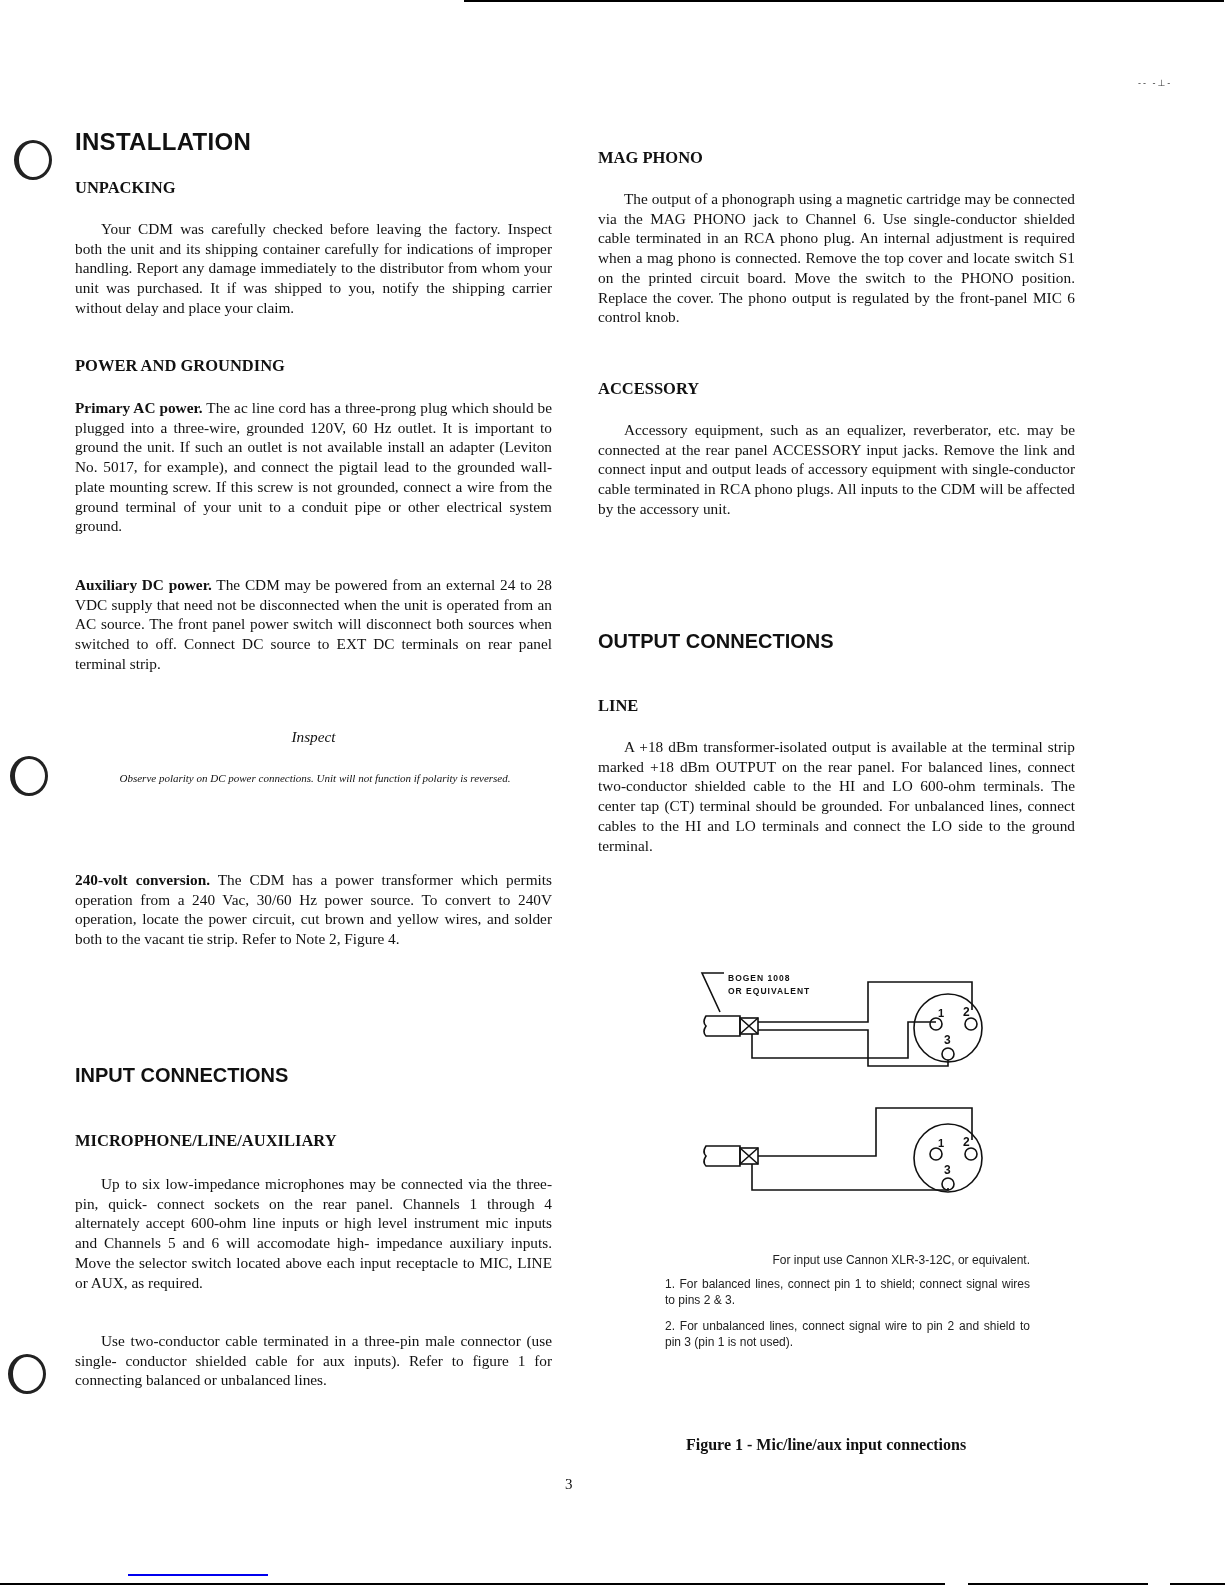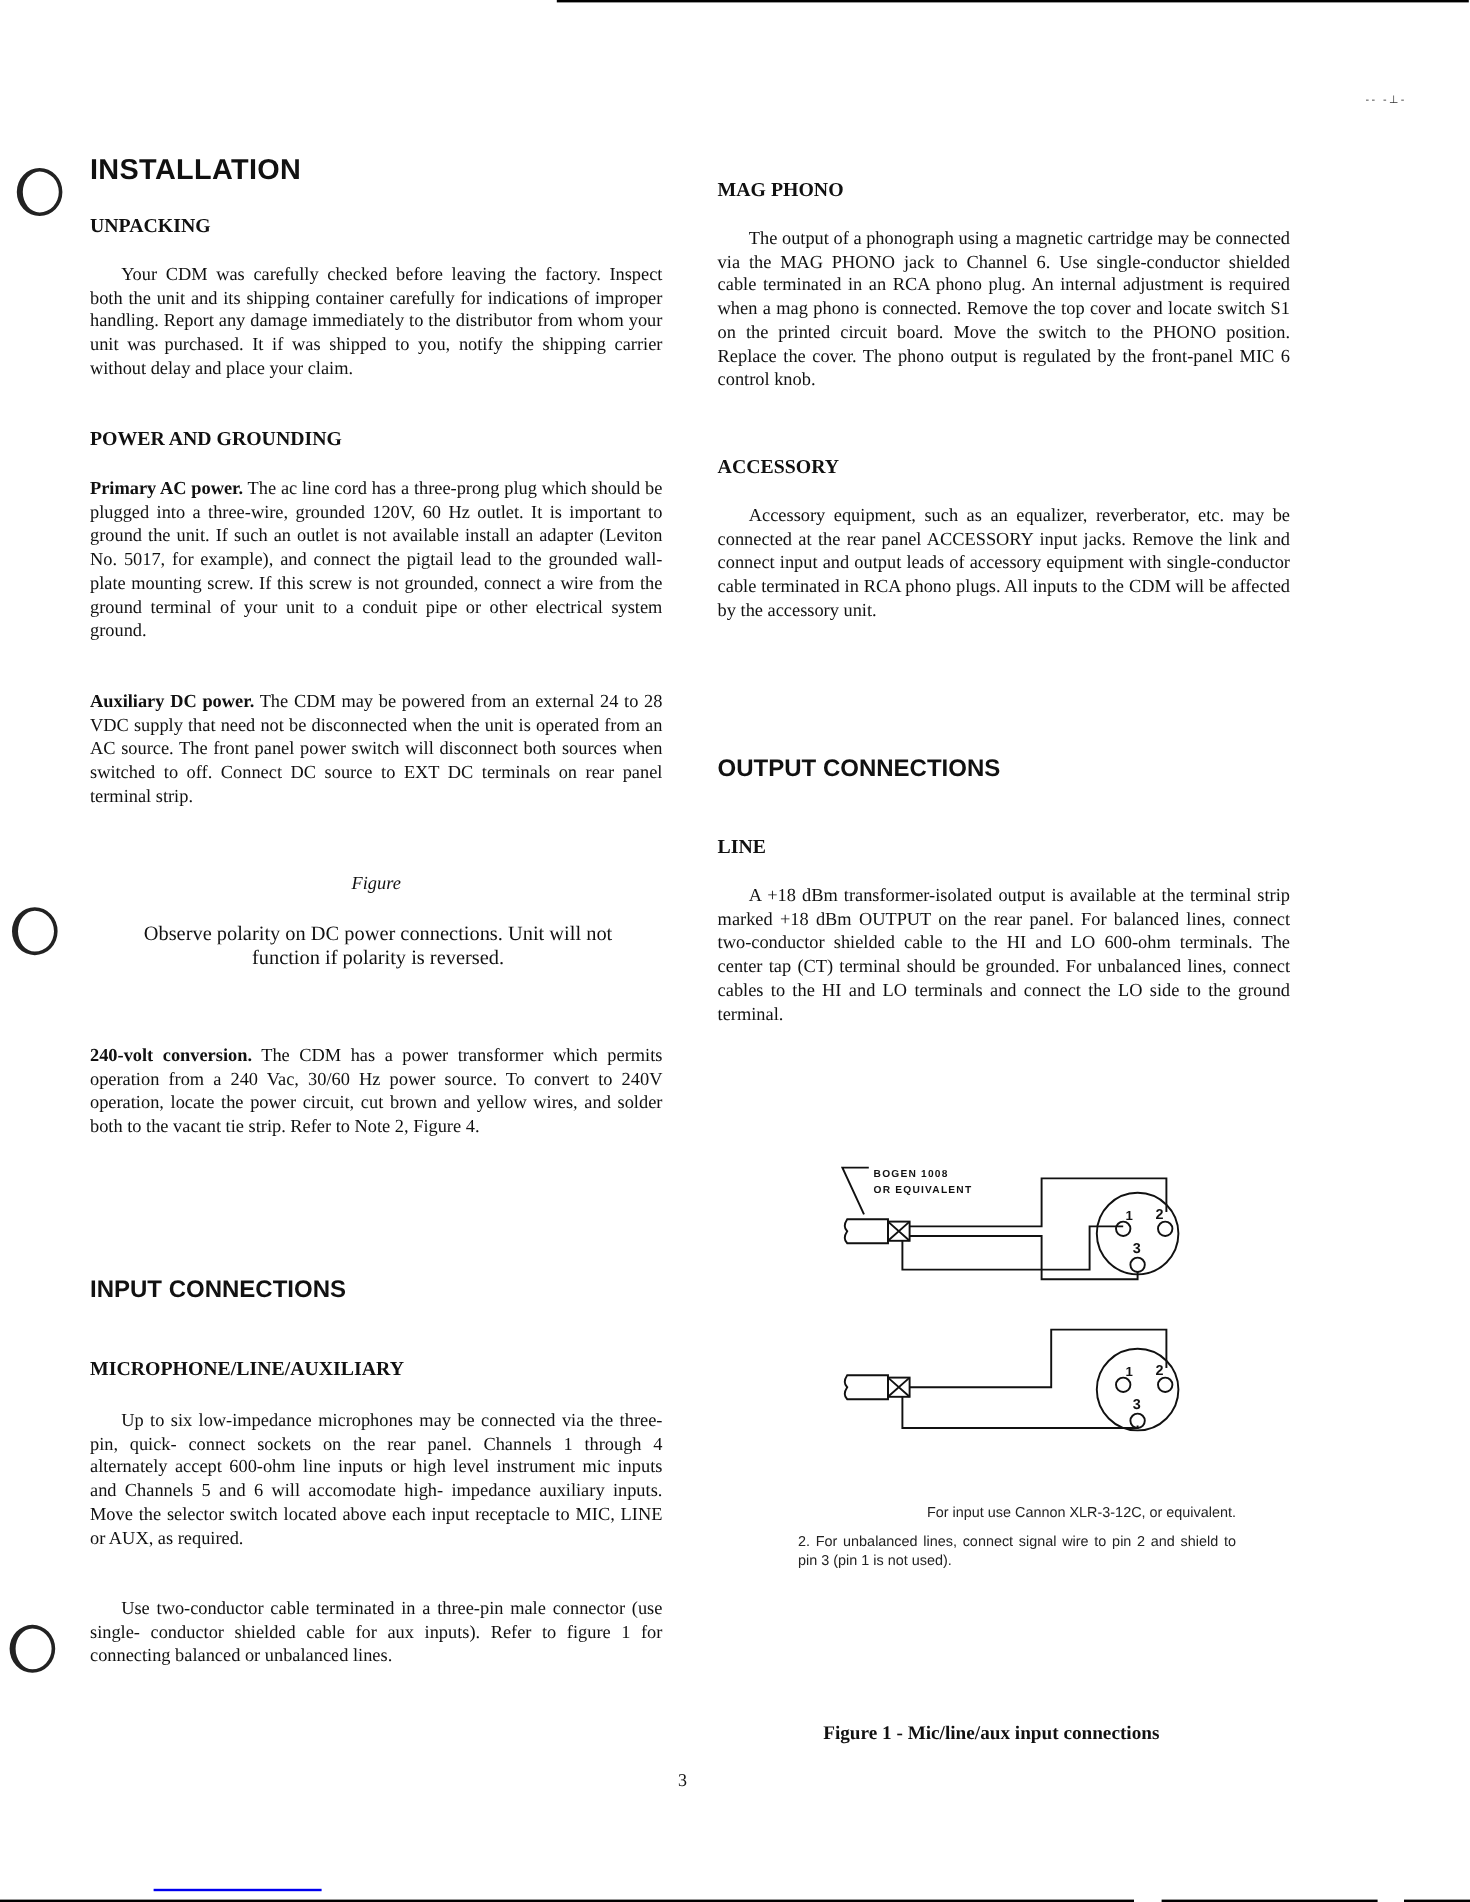--- a/index.html
+++ b/index.html
@@ -10,21 +10,21 @@
   .col-left { left: 75px; width: 477px; }
   .col-right { left: 598px; width: 477px; }
   .h-sans { position: absolute; font-family: "Liberation Sans", "DejaVu Sans", sans-serif; font-weight: bold; color: #111; }
   .h-big { font-size: 24px; letter-spacing: 0.3px; }
   .h-mid { font-size: 20px; }
   .h-serif { position: absolute; font-family: "Liberation Serif", "DejaVu Serif", serif; font-weight: bold; font-size: 16.5px; }
   p { margin: 0; text-align: justify; }
   .indent { text-indent: 26px; }
   .runin { font-weight: bold; }
   .caution-title { position: absolute; left: 75px; width: 477px; text-align: center; font-family: "Liberation Serif", serif; font-style: italic; font-size: 15.3px; }
-  .caution-body { position: absolute; left: 110px; width: 410px; text-align: center; font-family: "Liberation Serif", serif; font-size: 17px; line-height: 20px; }
+  .caution-body { position: absolute; left: 110px; width: 410px; text-align: center; font-family: "Liberation Serif", serif; font-style: italic; font-size: 11px; line-height: 20px; }
   .fig-label { font-family: "Liberation Sans", "DejaVu Sans", sans-serif; font-size: 8.5px; font-weight: bold; letter-spacing: 1px; }
   .notes { position: absolute; left: 665px; width: 365px; font-family: "Liberation Sans", "DejaVu Sans", sans-serif; font-size: 12px; line-height: 16px; color: #222; }
   .notes p { text-align: justify; }
   .fig-caption { position: absolute; left: 686px; top: 1417px; font-family: "Liberation Serif", serif; font-weight: bold; font-size: 16px; margin-top: 19px; }
   .page-number { position: absolute; left: 565px; top: 1476px; font-family: "Liberation Serif", serif; font-size: 15px; }
   .bottom-rule { position: absolute; top: 1583px; height: 2px; background: #000; }
   .blue-underline { position: absolute; left: 128px; top: 1574px; width: 140px; height: 2px; background: #0000ee; }
   .corner-mark { position: absolute; left: 1138px; top: 78px; font-family: "Liberation Sans", sans-serif; font-size: 9px; letter-spacing: 2px; color: #333; }
 </style>
 </head>
@@ -46,21 +46,21 @@
 
 <div class="h-serif" style="left:75px; top:356px;">POWER AND GROUNDING</div>
 <div class="col col-left" style="top:398px;">
   <p><span class="runin">Primary AC power.</span><span> The ac line cord has a three-prong plug which should be plugged into a three-wire, grounded 120V, 60 Hz outlet. It is important to ground the unit. If such an outlet is not available install an adapter (Leviton No. 5017, for example), and connect the pigtail lead to the grounded wall-plate mounting screw. If this screw is not grounded, connect a wire from the ground terminal of your unit to a conduit pipe or other electrical system ground.</span></p>
 </div>
 
 <div class="col col-left" style="top:575px;">
   <p><span class="runin">Auxiliary DC power.</span><span> The CDM may be powered from an external 24 to 28 VDC supply that need not be disconnected when the unit is operated from an AC source. The front panel power switch will disconnect both sources when switched to off. Connect DC source to EXT DC terminals on rear panel terminal strip.</span></p>
 </div>
 
-<div class="caution-title" style="top:728px;">Figure</div>
+<div class="caution-title" style="top:728px;">Inspect</div>
 <div class="caution-body" style="top:768px;">Observe polarity on DC power connections. Unit will not function if polarity is reversed.</div>
 
 <div class="col col-left" style="top:870px;">
   <p><span class="runin">240-volt conversion.</span><span> The CDM has a power transformer which permits operation from a 240 Vac, 30/60 Hz power source. To convert to 240V operation, locate the power circuit, cut brown and yellow wires, and solder both to the vacant tie strip. Refer to Note 2, Figure 4.</span></p>
 </div>
 
 <div class="h-sans h-mid" style="left:75px; top:1064px;">INPUT CONNECTIONS</div>
 <div class="h-serif" style="left:75px; top:1131px;">MICROPHONE/LINE/AUXILIARY</div>
 <div class="col col-left" style="top:1174px;">
   <p class="indent">Up to six low-impedance microphones may be connected via the three-pin, quick- connect sockets on the rear panel. Channels 1 through 4 alternately accept 600-ohm line inputs or high level instrument mic inputs and Channels 5 and 6 will accomodate high- impedance auxiliary inputs. Move the selector switch located above each input receptacle to MIC, LINE or AUX, as required.</p>
@@ -115,20 +115,21 @@
     <circle cx="291" cy="64" r="6"></circle>
     <circle cx="268" cy="94" r="6"></circle>
     <text x="258" y="57" font-size="11" font-family="Liberation Sans, sans-serif" font-weight="bold" fill="#111" stroke="none">1</text>
     <text x="283" y="56" font-size="12" font-family="Liberation Sans, sans-serif" font-weight="bold" fill="#111" stroke="none">2</text>
     <text x="264" y="84" font-size="12" font-family="Liberation Sans, sans-serif" font-weight="bold" fill="#111" stroke="none">3</text>
   </g>
 </svg>
 
 <div class="notes" style="top:1252px;">
   <p style="text-align:right; margin-bottom:8px;">For input use Cannon XLR-3-12C, or equivalent.</p>
+  <p style="margin-bottom:10px;">1. For balanced lines, connect pin 1 to shield; connect signal wires to pins 2 &amp; 3.</p>
   <p>2. For unbalanced lines, connect signal wire to pin 2 and shield to pin 3 (pin 1 is not used).</p>
 </div>
 
 <div class="fig-caption">Figure 1 - Mic/line/aux input connections</div>
 
 <div class="page-number">3</div>
 
 <div class="blue-underline"></div>
 <div class="bottom-rule" style="left:0; width:945px;"></div>
 <div class="bottom-rule" style="left:968px; width:180px;"></div>

